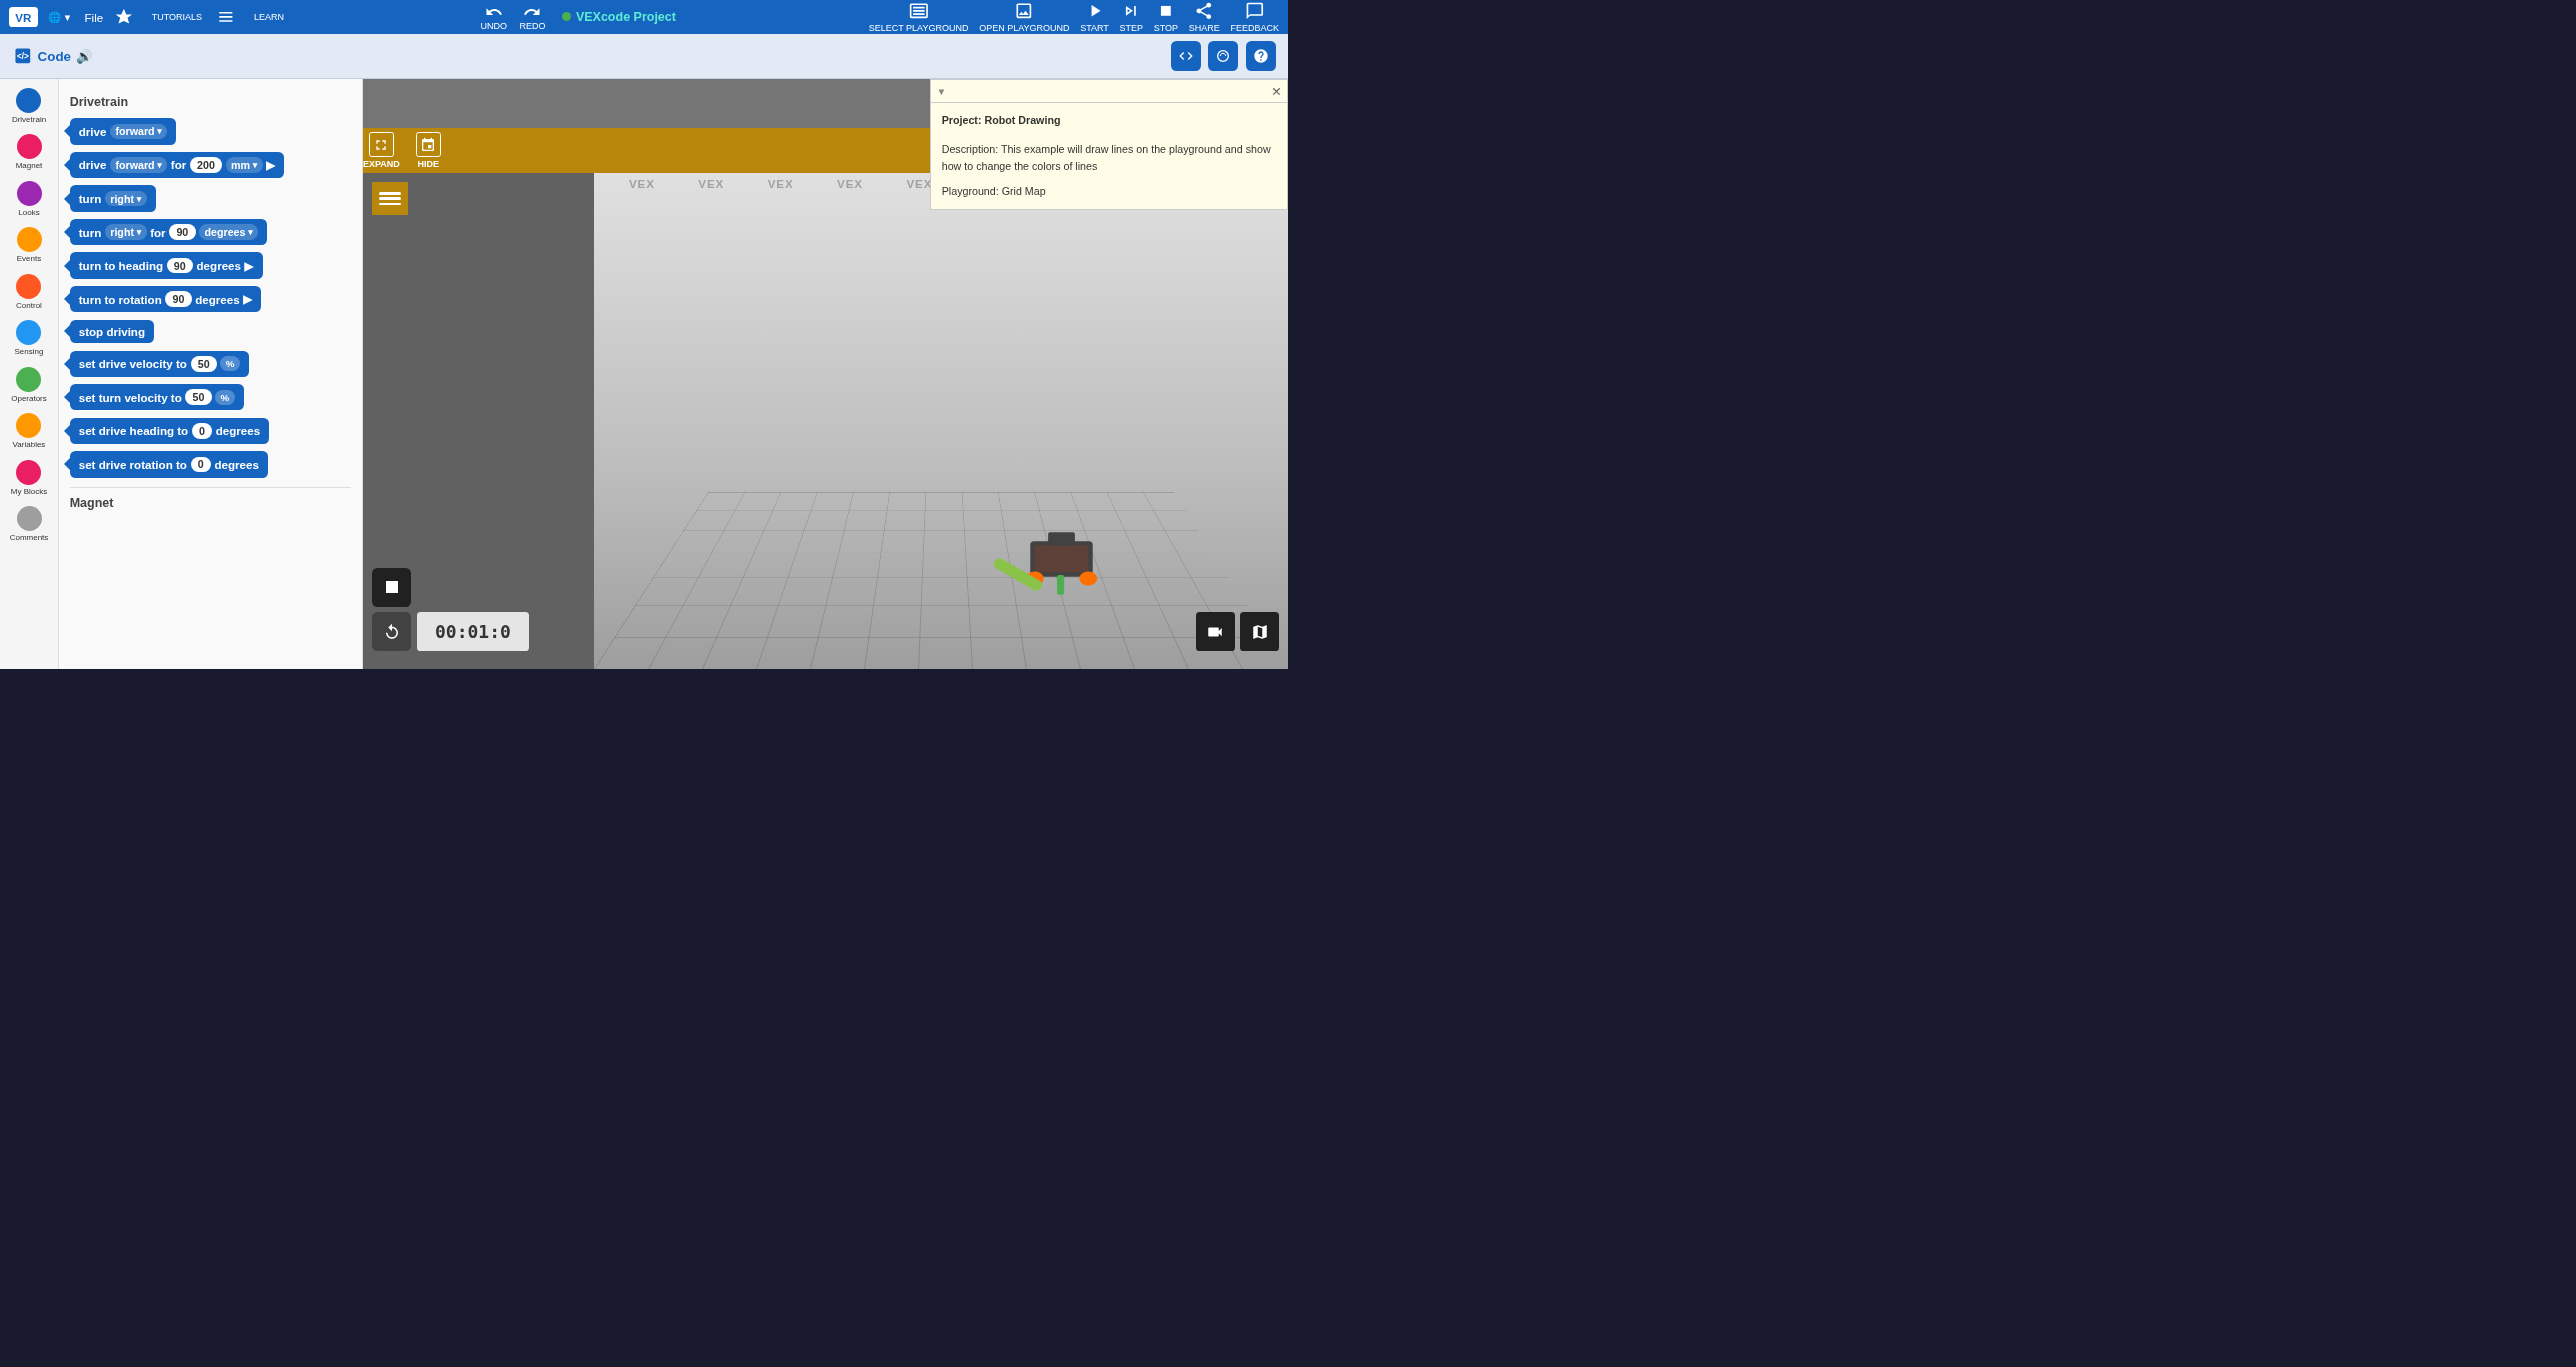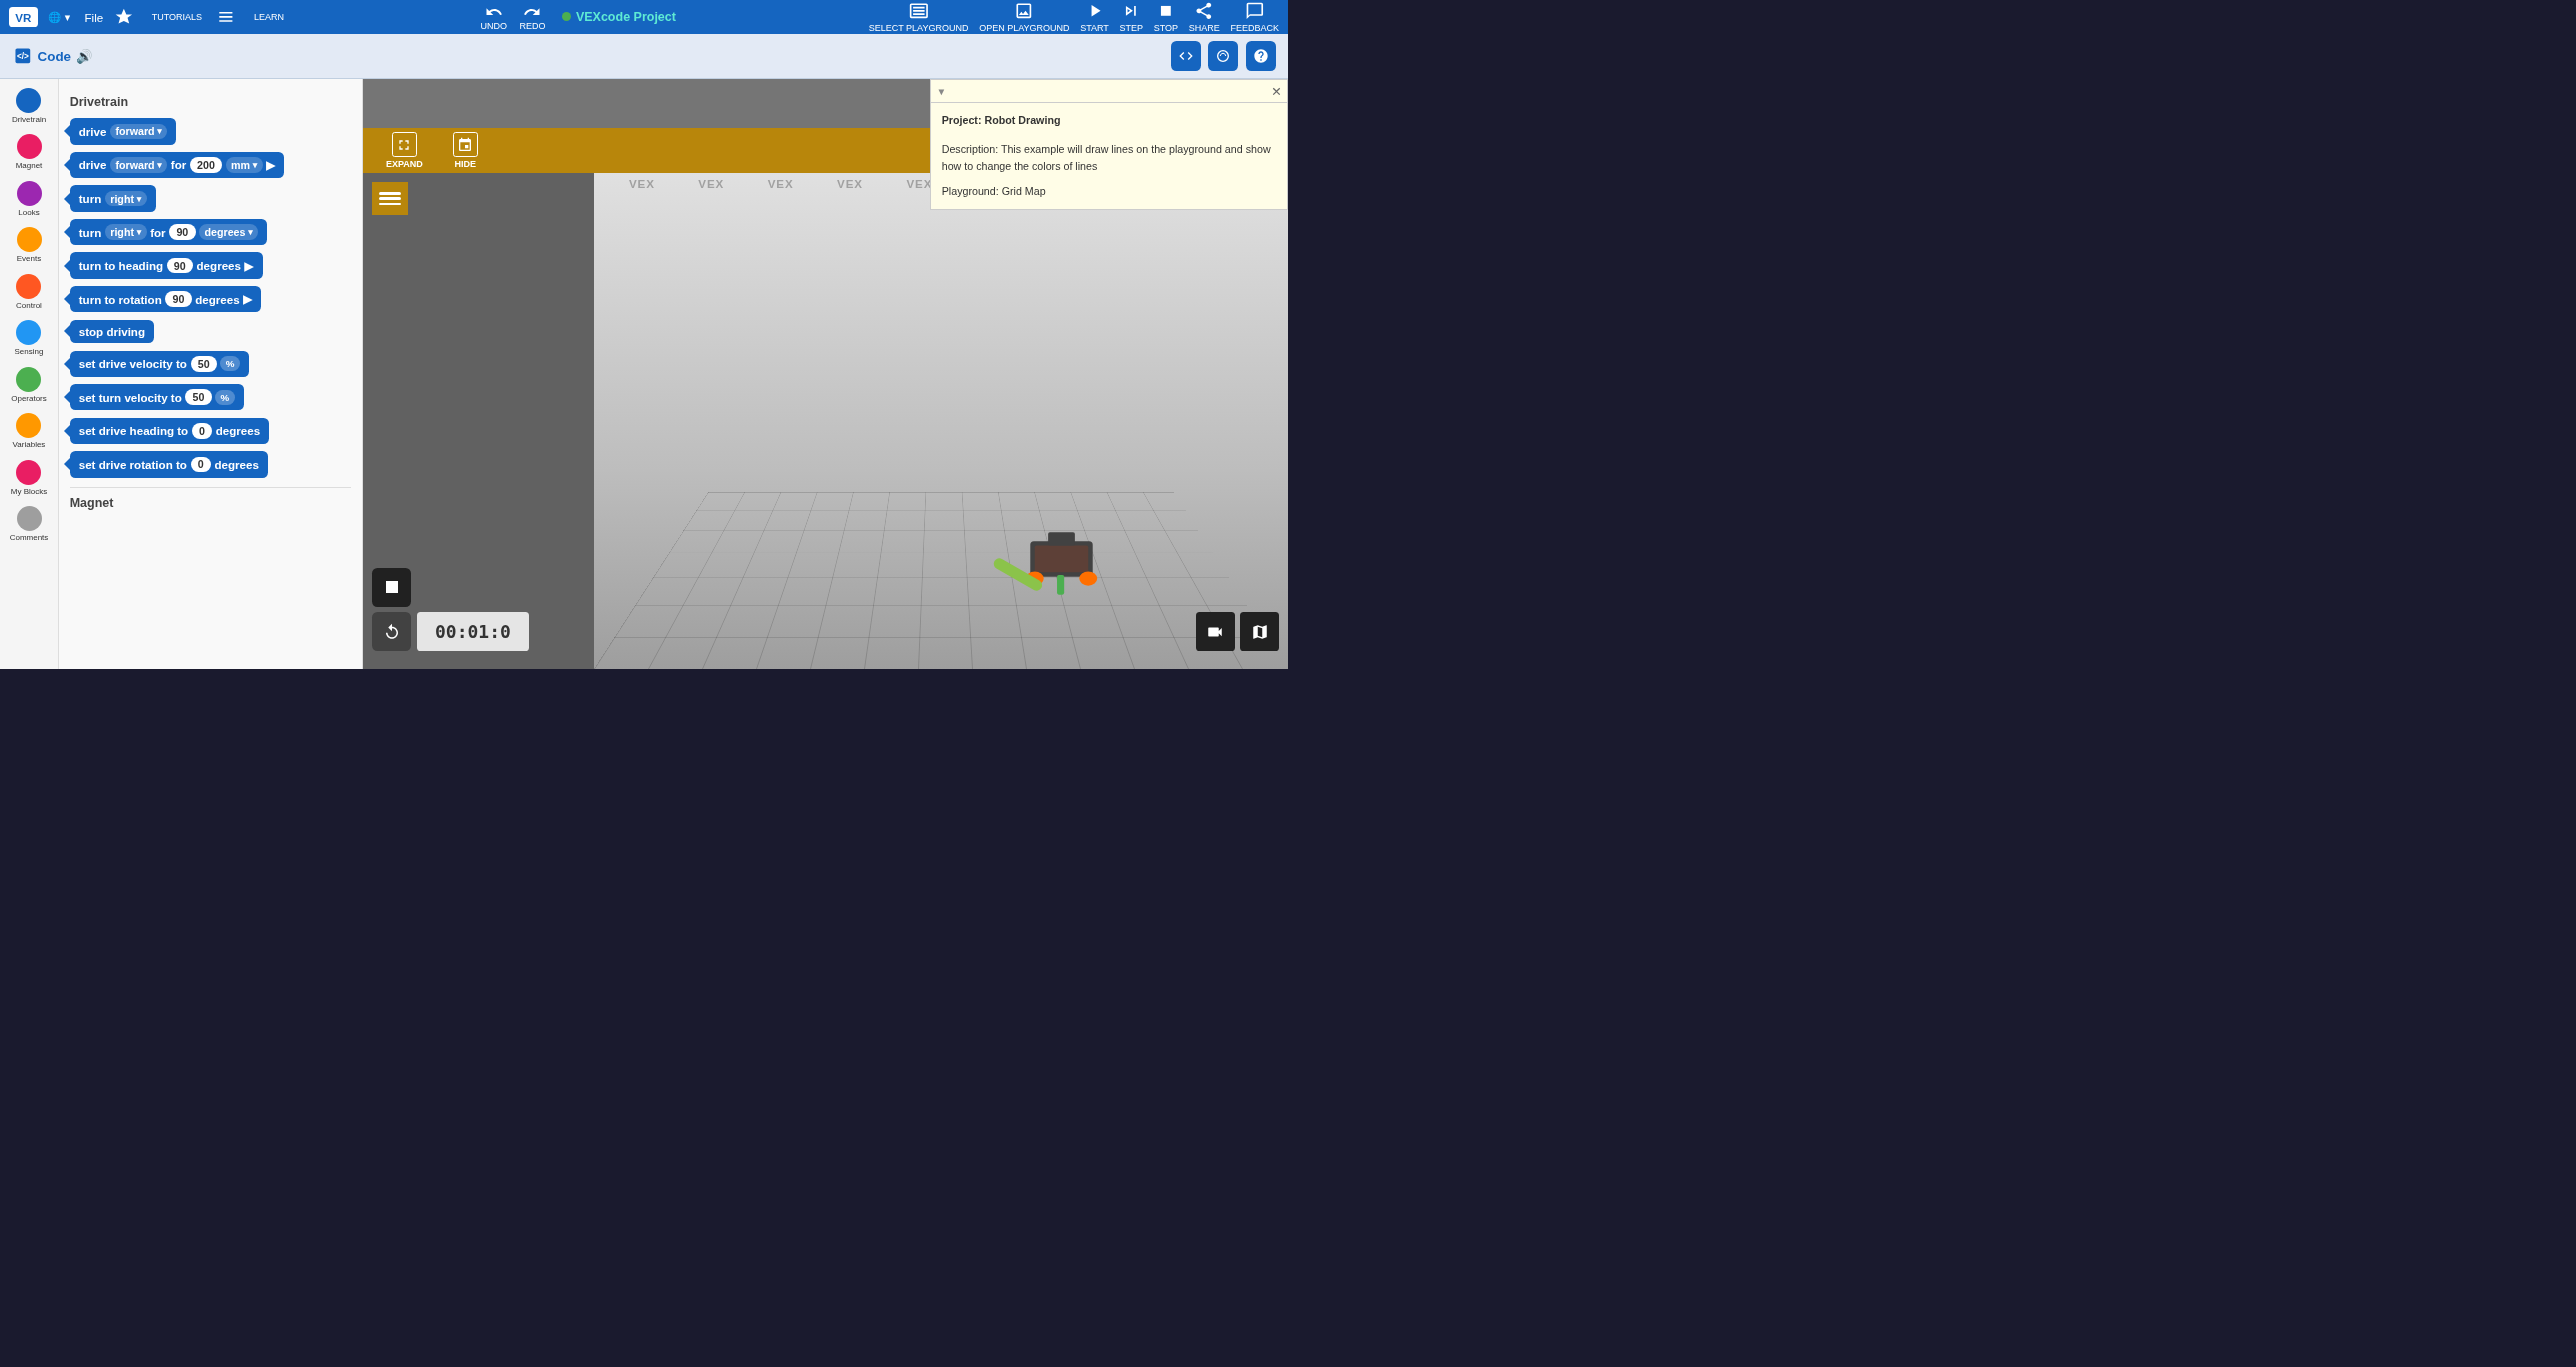--- a/index.html
+++ b/index.html
@@ -341,22 +341,22 @@
       left: 0;
       right: 0;
       bottom: 0;
       z-index: 10;
     }
     #playground-toolbar {
       background: #b8860b;
       height: 45px;
       display: flex;
       align-items: center;
-      padding: 0 23px;
-      gap: 30px;
+      padding: 0 0;
+      gap: 16px;
     }
     .pg-btn {
       display: flex;
       flex-direction: column;
       align-items: center;
       color: white;
       font-size: 9px;
       font-weight: bold;
       cursor: pointer;
       gap: 1.8px;

